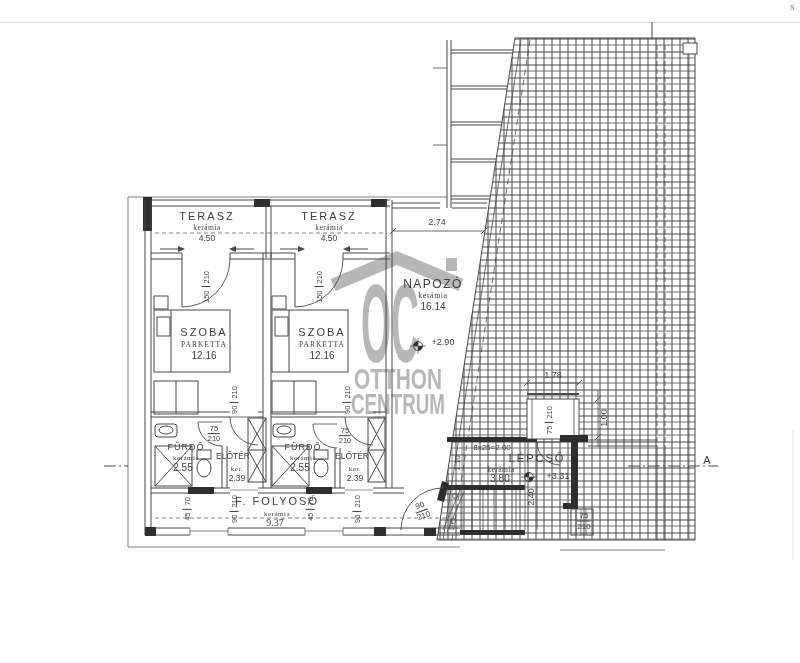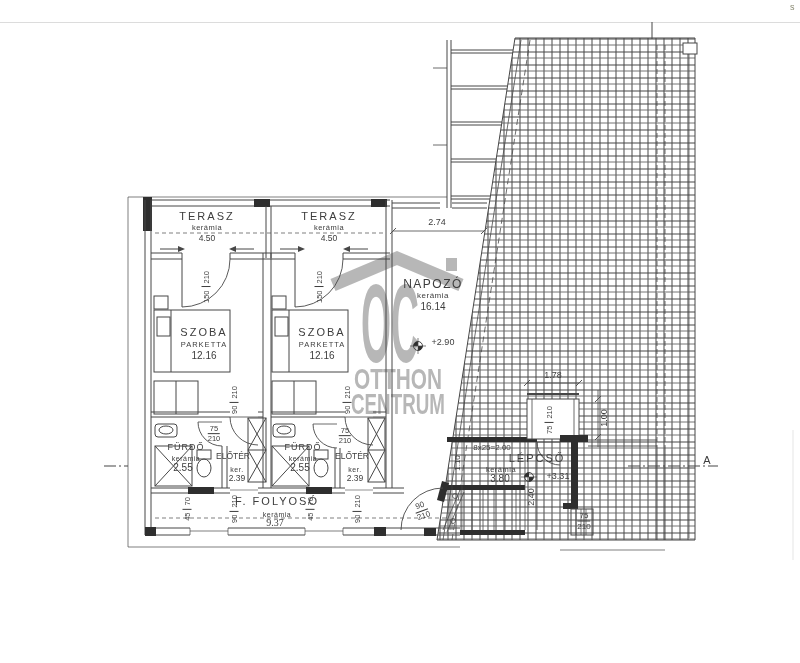--- a/index.html
+++ b/index.html
@@ -3,21 +3,21 @@
 <meta charset="utf-8">
 <style>
   html,body{margin:0;padding:0;background:#fff;}
   .stage{position:relative;width:800px;height:663px;background:#ffffff;overflow:hidden;
          font-family:"Liberation Sans",sans-serif;color:#3d3d3d;}
   .top-rule{position:absolute;left:0;top:22px;width:800px;height:1px;background:#dcdcdc;}
   .corner-char{position:absolute;left:790px;top:2px;font-size:9px;color:#8a8a72;}
   svg{position:absolute;left:0;top:0;}
   .lbl{position:absolute;transform:translate(-50%,-50%);white-space:nowrap;text-align:center;line-height:1;}
   .room{letter-spacing:2px;font-size:11px;}
-  .mat{font-size:7.5px;letter-spacing:.5px;}
+  .mat{font-size:7.5px;letter-spacing:.5px;font-family:Liberation Serif, serif;}
   .area{font-size:10px;}
   .dim{font-size:9px;}
   .vtag{position:absolute;display:flex;align-items:center;gap:3px;font-size:7.5px;
         transform:translate(-50%,-50%) rotate(-90deg);}
   .vtag i{width:1px;height:9px;background:#3d3d3d;}
   .htag{position:absolute;display:flex;flex-direction:column;align-items:center;
         transform:translate(-50%,-50%);font-size:7.5px;line-height:1.25;}
   .htag .over{border-bottom:1px solid #3d3d3d;padding:0 2px;}
   .rot{transform:translate(-50%,-50%) rotate(-90deg);}
 </style>

